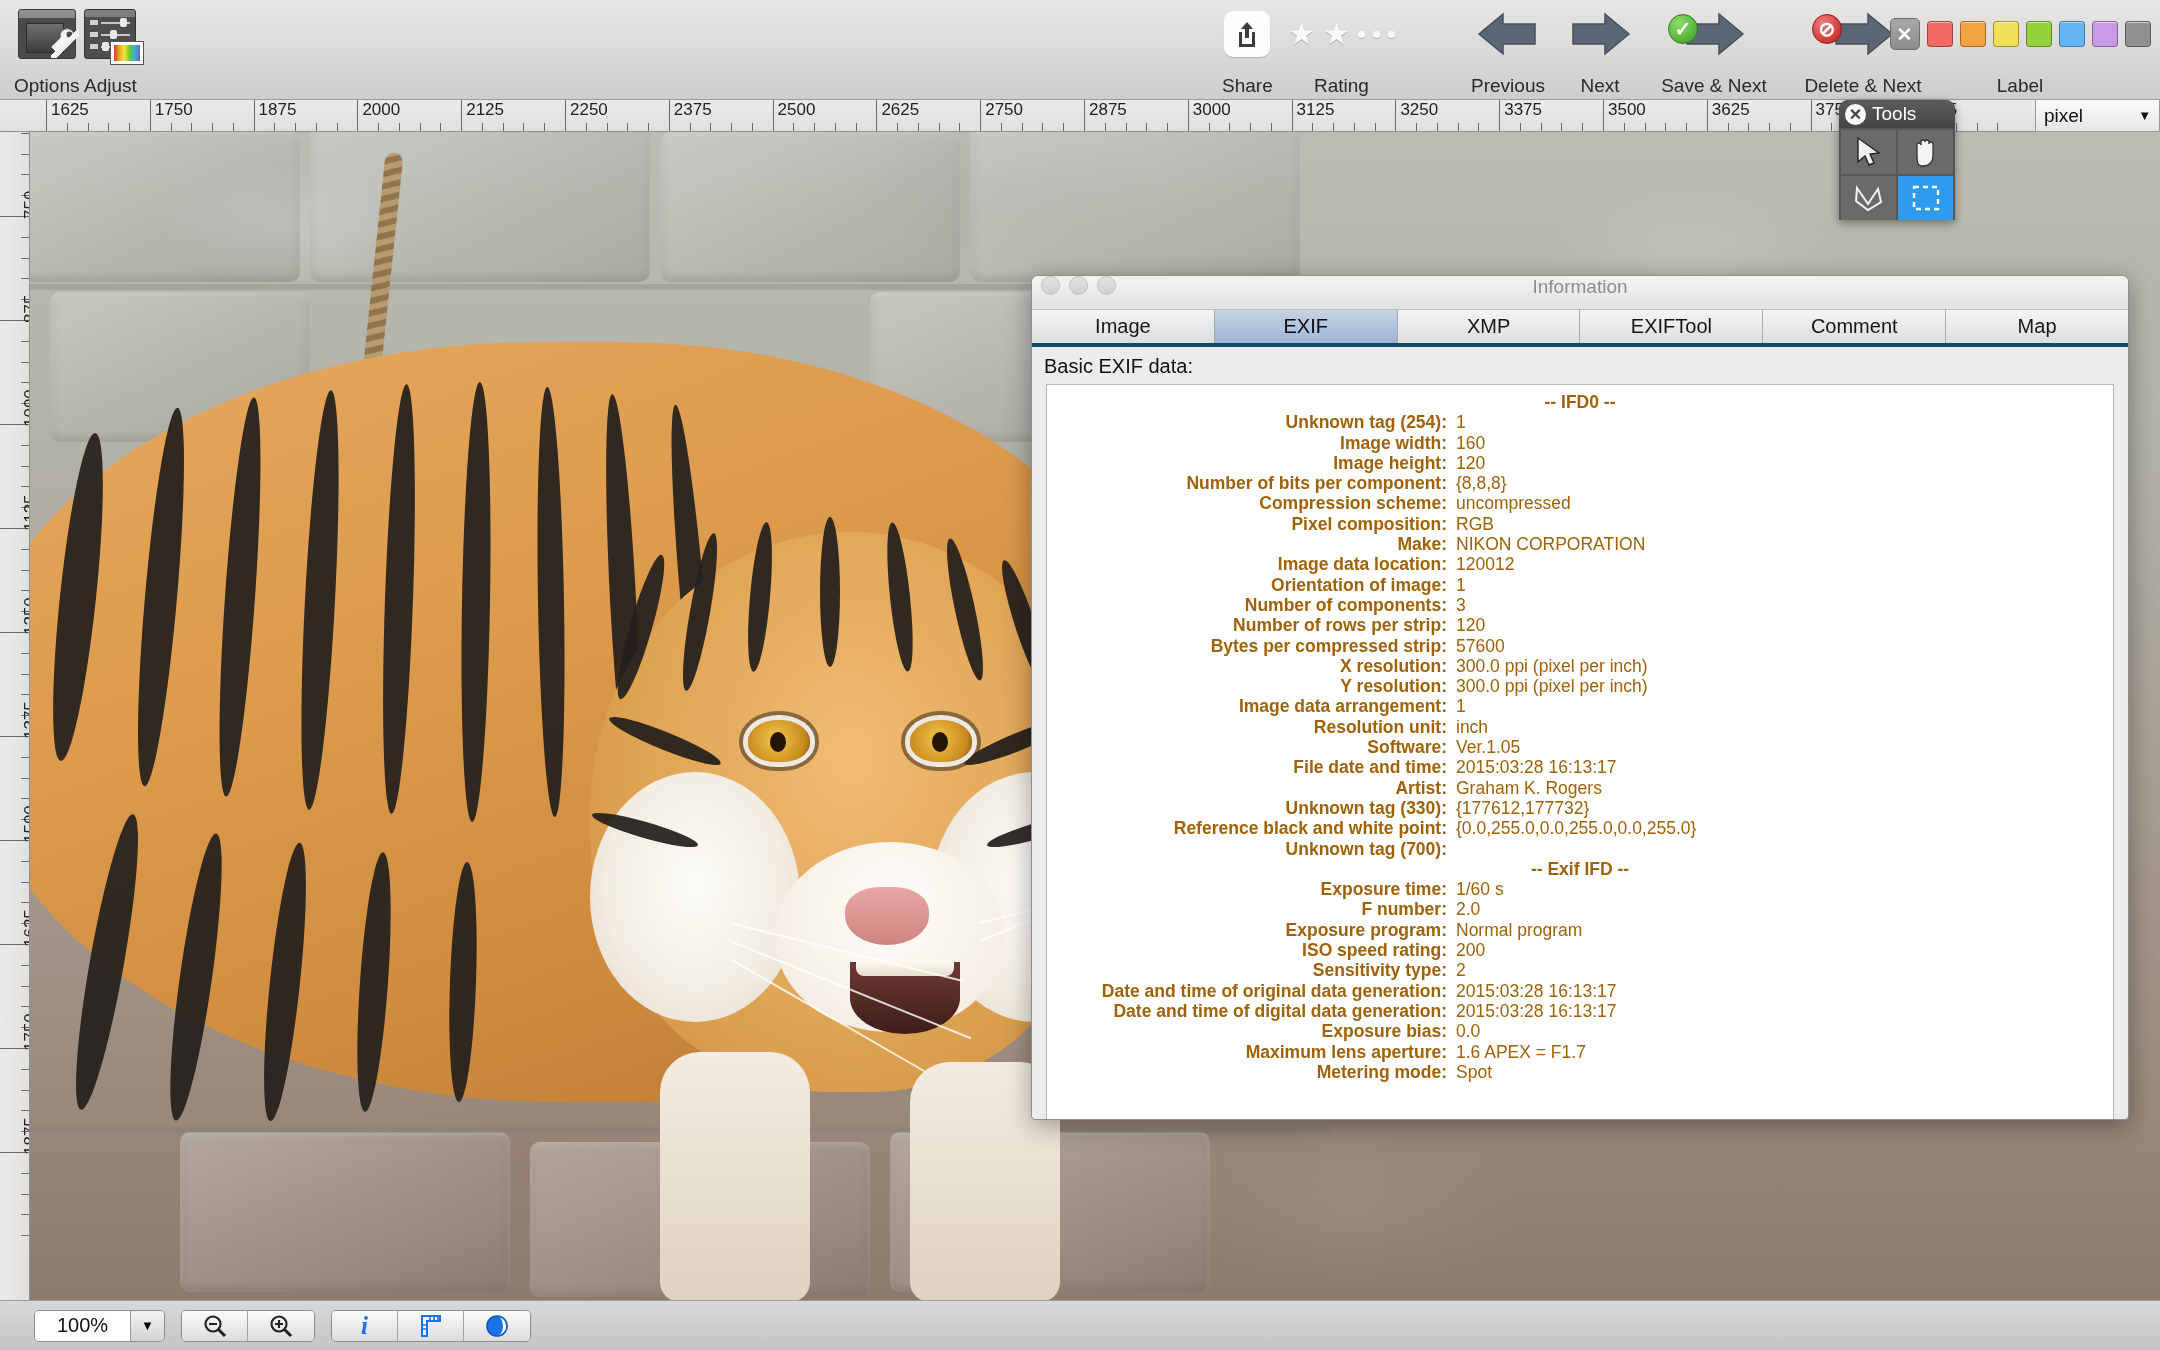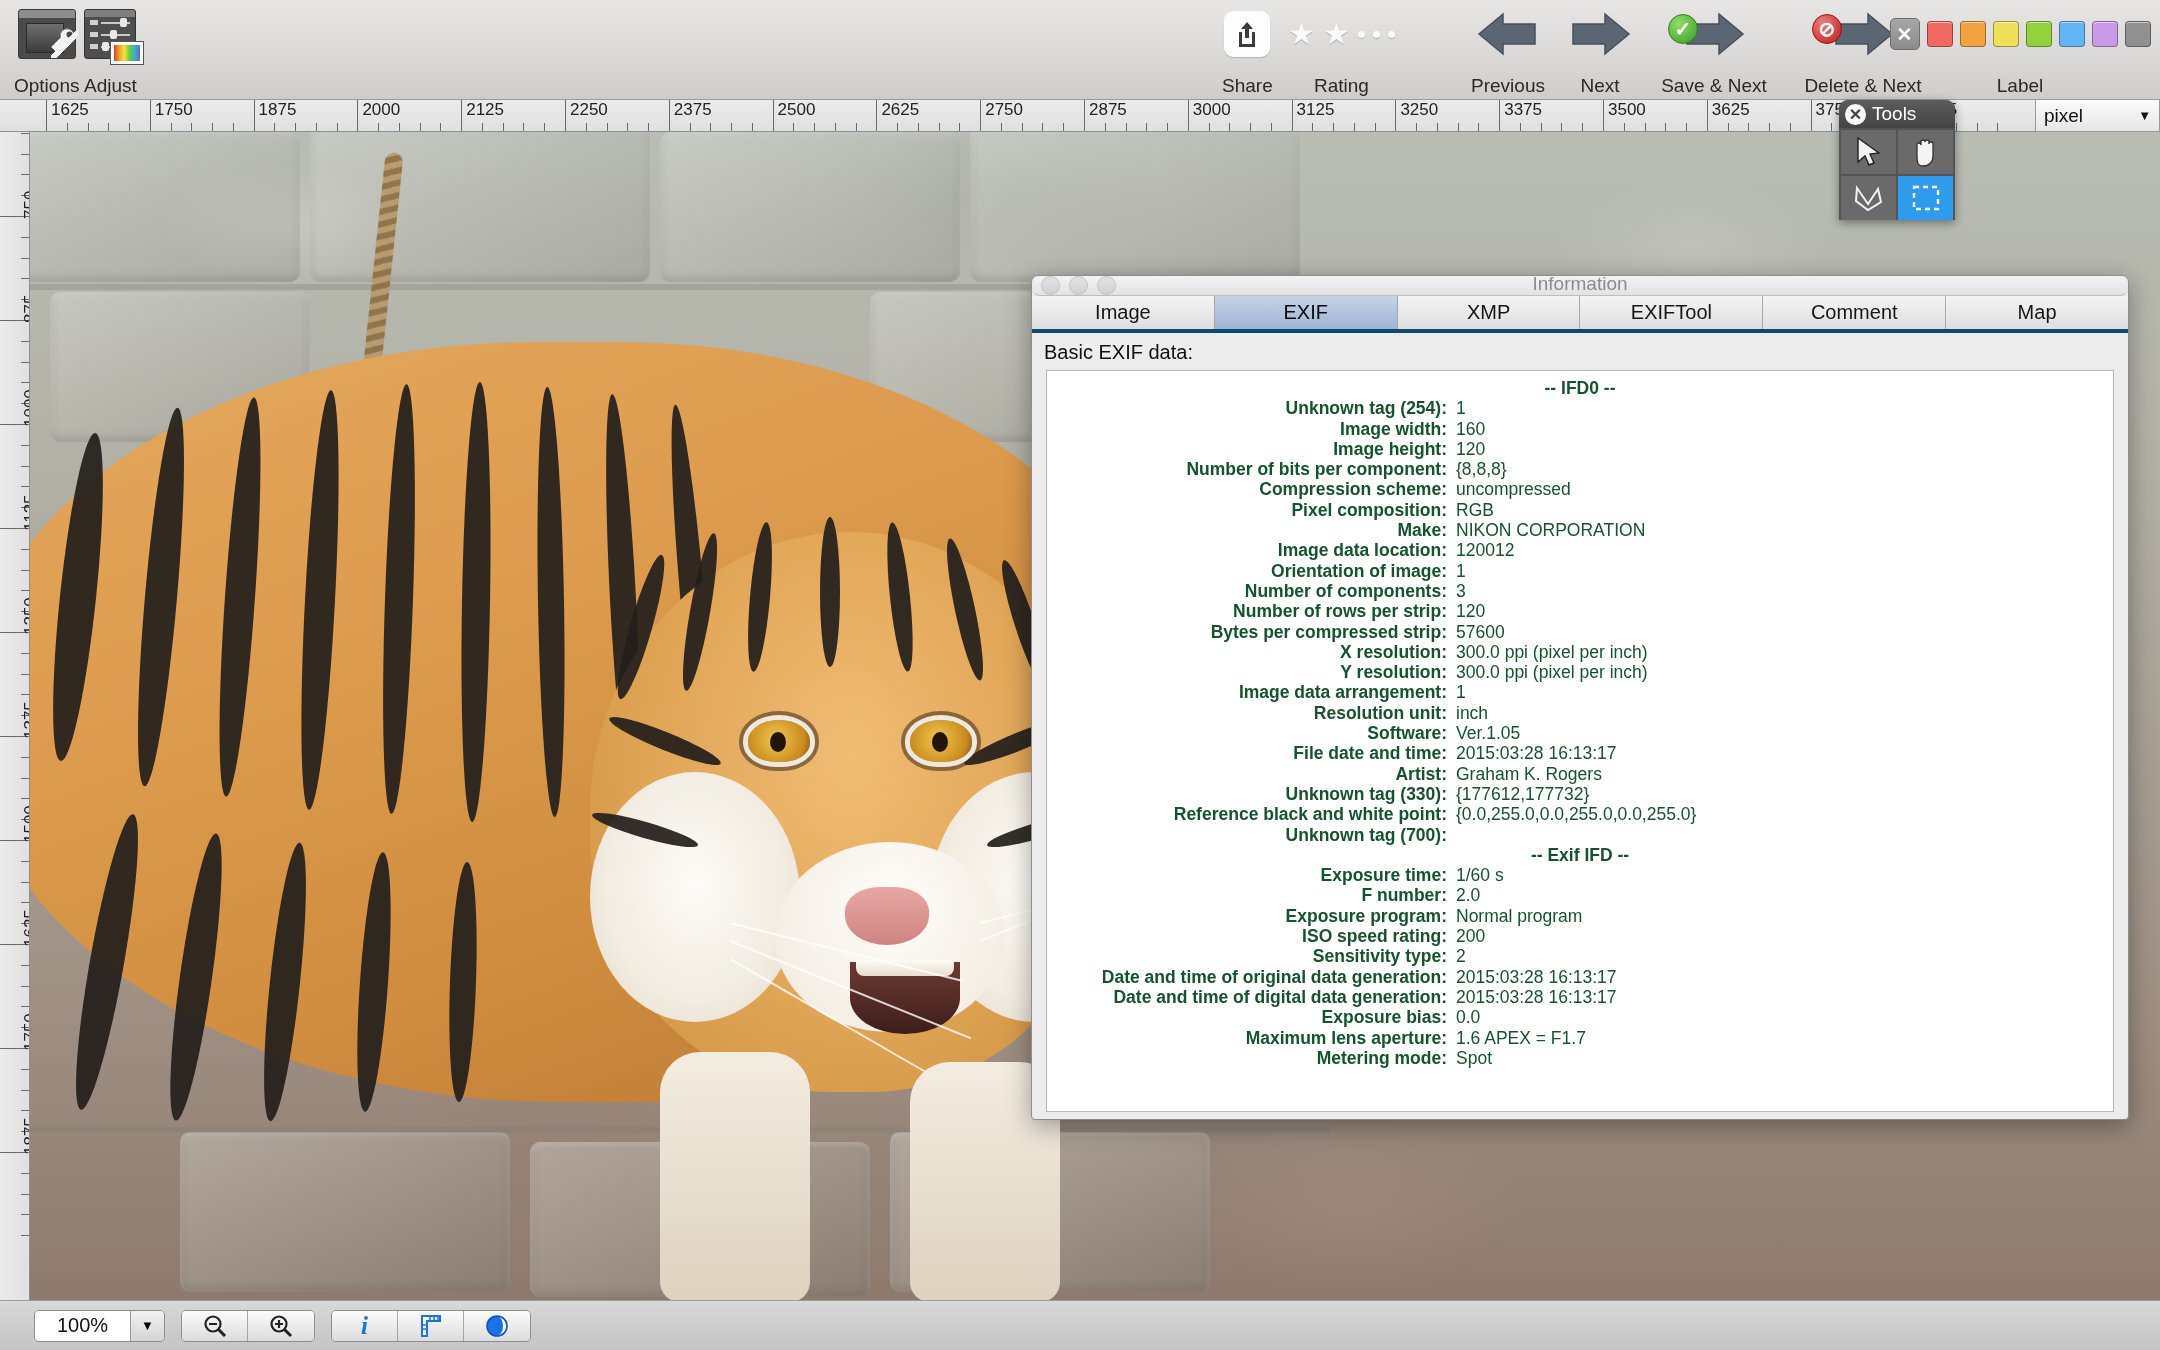--- a/index.html
+++ b/index.html
@@ -126,34 +126,34 @@
     box-shadow:0 0 0 5px rgba(255,255,255,.85), 0 0 0 9px rgba(60,40,20,.55);}
   .pupil{position:absolute;left:22px;top:12px;width:16px;height:20px;border-radius:50%;background:#221506;}
   .stripe{position:absolute;background:#231f1c;border-radius:50%;opacity:.93;}
   .whisker{position:absolute;height:2px;background:rgba(255,255,255,.8);transform-origin:left center;border-radius:2px;}
   .leg{position:absolute;background:linear-gradient(180deg,#f3ece0,#ded2c0);border-radius:40px 40px 20px 20px;}
 
   
   #infowin{position:absolute;left:1031px;top:275px;width:1098px;height:845px;
     background:#ececec;border:1px solid #8e8e8e;border-radius:7px 7px 4px 4px;
     box-shadow:0 6px 26px rgba(0,0,0,.35);overflow:hidden;}
-  #titlebar{height:20px;background:linear-gradient(180deg,#f3f3f3,#e2e2e2);
-    border-bottom:1px solid #bdbdbd;display:flex;align-items:flex-end;position:relative;border-radius:8px;}
+  #titlebar{height:34px;background:linear-gradient(180deg,#f3f3f3,#e2e2e2);
+    border-bottom:1px solid #bdbdbd;display:flex;align-items:flex-start;position:relative;}
   .tl{width:19px;height:19px;border-radius:50%;background:linear-gradient(180deg,#e3e3e3,#d0d0d0);
     border:1px solid #c2c2c2;margin-left:9px;}
   #wintitle{position:absolute;left:0;right:0;text-align:center;font-size:19px;color:#8c8c8c;}
   #tabs{display:flex;height:37px;background:#dcdcdc;border-bottom:4px solid #0c4a6e;}
   .tab{flex:1;display:flex;align-items:center;justify-content:center;font-size:20px;color:#161616;
     background:linear-gradient(180deg,#f4f4f4,#dedede);border-right:1px solid #a9a9a9;}
   .tab:last-child{border-right:none;}
   .tab.active{background:linear-gradient(180deg,#c6d3e6,#9fb4d4);color:#0b0b0b;}
   #basic{font-size:20px;color:#111;padding:8px 0 6px 12px;}
   #exifbox{margin:0 14px 0 14px;background:#fff;border:1px solid #b6b6b6;
     height:742px;overflow:hidden;padding-top:7px;}
-  .row{display:flex;line-height:20.3px;font-size:17.5px;color:#14532d;}
+  .row{display:flex;line-height:20.3px;font-size:17.5px;color:#a16207;}
   .row .k{width:400px;text-align:right;font-weight:bold;white-space:nowrap;}
   .row .v{padding-left:9px;white-space:nowrap;}
   .row.center{justify-content:center;font-weight:bold;}
   .row.center .k{width:auto;text-align:center;}
 
   
   #tools{position:absolute;left:1839px;top:100px;width:116px;height:120px;
     background:#555;border-radius:9px 9px 0 0;box-shadow:0 3px 10px rgba(0,0,0,.4);overflow:hidden;}
   #toolshdr{height:28px;background:linear-gradient(180deg,#5c5c5c,#444);
     display:flex;align-items:center;padding-left:6px;gap:6px;}

